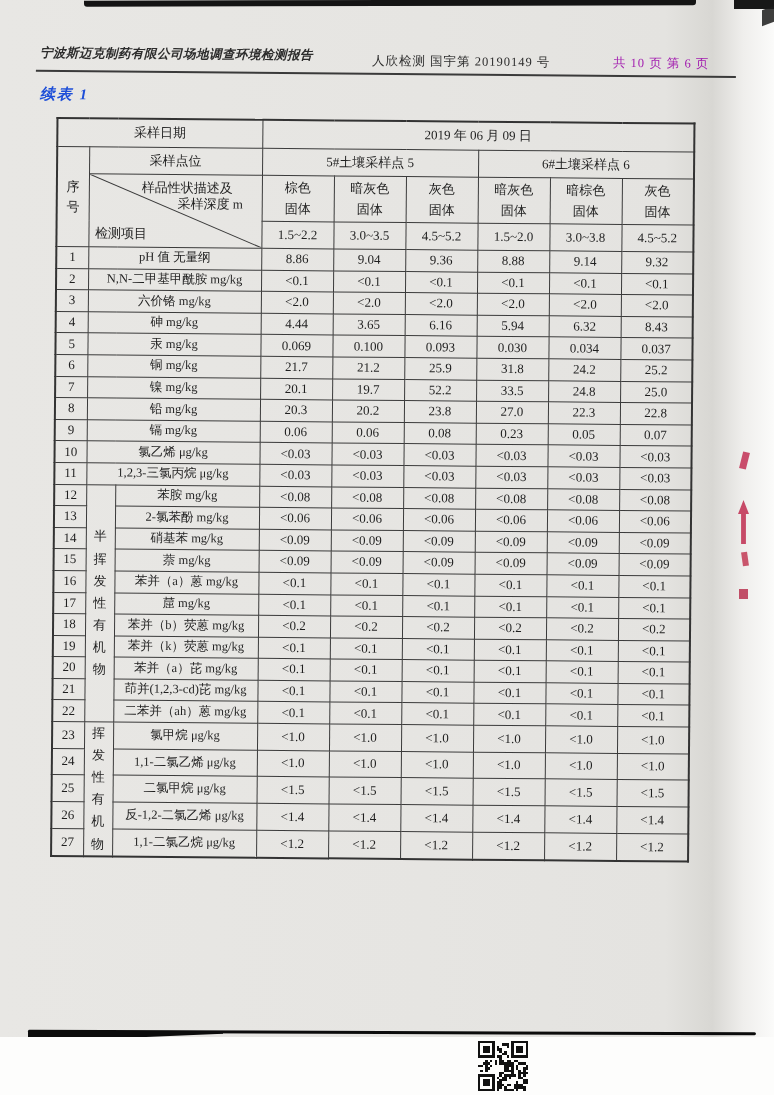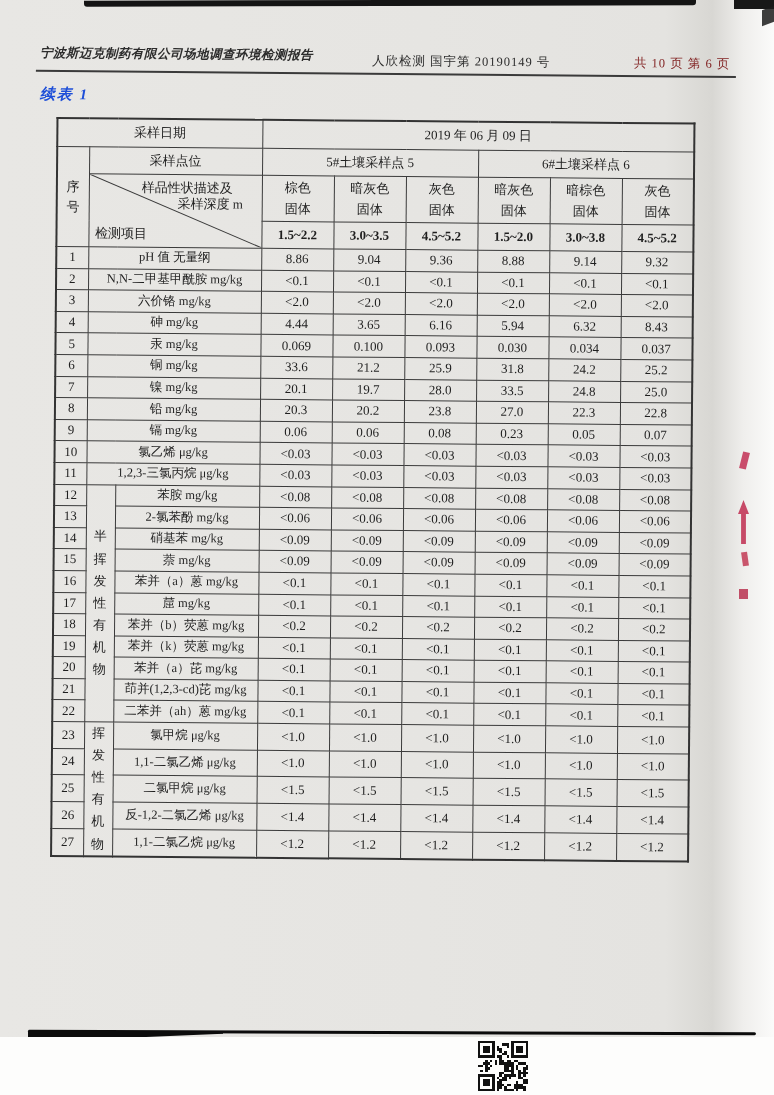--- a/index.html
+++ b/index.html
@@ -33,32 +33,32 @@
   .rm2 { left:738px; top:500px; width:11px; height:44px; background:#bf2d50;
          clip-path:polygon(50% 0,100% 32%,72% 32%,72% 100%,28% 100%,28% 32%,0 32%); }
   .rm3 { left:742px; top:552px; width:6px;  height:14px; background:#c23a55; transform:rotate(-8deg); }
   .rm4 { left:739px; top:589px; width:9px;  height:10px; background:#b93350; }
 
   
   .content { position:absolute; left:0; top:0; width:774px; transform:rotate(0.5deg); transform-origin:60px 60px; }
 
   .hdr-left   { position:absolute; left:40px;  top:45px; font-size:12.5px; font-style:italic; font-weight:bold; color:#2c2c2c; letter-spacing:.5px; }
   .hdr-center { position:absolute; left:372px; top:50px; font-size:12.5px; color:#2c2c2c; letter-spacing:1px; }
-  .hdr-right  { position:absolute; left:634px; top:50px; font-size:12.5px; color:#7f1d1d; letter-spacing:1px; }
+  .hdr-right  { position:absolute; left:613px; top:50px; font-size:12.5px; color:#a21caf; letter-spacing:1px; }
   .hdr-rule   { position:absolute; left:36px;  top:70px; width:700px; height:2px; background:#3a3a3a; }
   .section-title { position:absolute; left:40px; top:85px; font-size:15px; font-weight:bold; font-style:italic; color:#1d4ed8; letter-spacing:2px; }
 
   .tbl-wrap { position:absolute; left:57px; top:117px; }
   table { border-collapse:collapse; table-layout:fixed; width:637px; color:#1f1f1f; }
   td { border:1px solid #3b3b3b; text-align:center; vertical-align:middle; padding:0 1px; overflow:hidden; font-size:13px; line-height:1.25; }
   table { border:2px solid #333; }
   thead .r1 td { height:27px; }
   thead .r2 td { height:26px; }
   thead .r3 .desc-cell { height:45px;margin-left:44px; }
-  thead .r4 td { height:26px;font-weight:bold; }
+  thead .r4 td { height:26px; }
   tbody td { height:20.6px; }
   .num-cell { font-size:13px; }
   .item-cell { font-size:12.5px; white-space:nowrap; }
   .val-cell { font-size:13px; }
   .stack { width:15px; margin:18px auto; word-break:break-all; line-height:1.5; }
   .vtext { width:15px; margin:0 auto; word-break:break-all; line-height:1.7; font-size:13px; }
   .desc-cell div { line-height:1.6; }
   .diag { position:relative; padding:0; }
   .diag svg { position:absolute; left:0; top:0; width:100%; height:100%; }
   .diag-top { position:absolute; top:5px; left:28px; right:4px; text-align:center; font-size:13px; }
@@ -206,33 +206,33 @@
               <td class="val-cell">0.069</td>
               <td class="val-cell">0.100</td>
               <td class="val-cell">0.093</td>
               <td class="val-cell">0.030</td>
               <td class="val-cell">0.034</td>
               <td class="val-cell">0.037</td>
             </tr>
             <tr>
               <td class="num-cell">6</td>
               <td colspan="2" class="item-cell">铜 mg/kg</td>
-              <td class="val-cell">33.6</td>
+              <td class="val-cell">21.7</td>
               <td class="val-cell">21.2</td>
               <td class="val-cell">25.9</td>
               <td class="val-cell">31.8</td>
               <td class="val-cell">24.2</td>
               <td class="val-cell">25.2</td>
             </tr>
             <tr>
               <td class="num-cell">7</td>
               <td colspan="2" class="item-cell">镍 mg/kg</td>
               <td class="val-cell">20.1</td>
               <td class="val-cell">19.7</td>
-              <td class="val-cell">28.0</td>
+              <td class="val-cell">52.2</td>
               <td class="val-cell">33.5</td>
               <td class="val-cell">24.8</td>
               <td class="val-cell">25.0</td>
             </tr>
             <tr>
               <td class="num-cell">8</td>
               <td colspan="2" class="item-cell">铅 mg/kg</td>
               <td class="val-cell">20.3</td>
               <td class="val-cell">20.2</td>
               <td class="val-cell">23.8</td>

